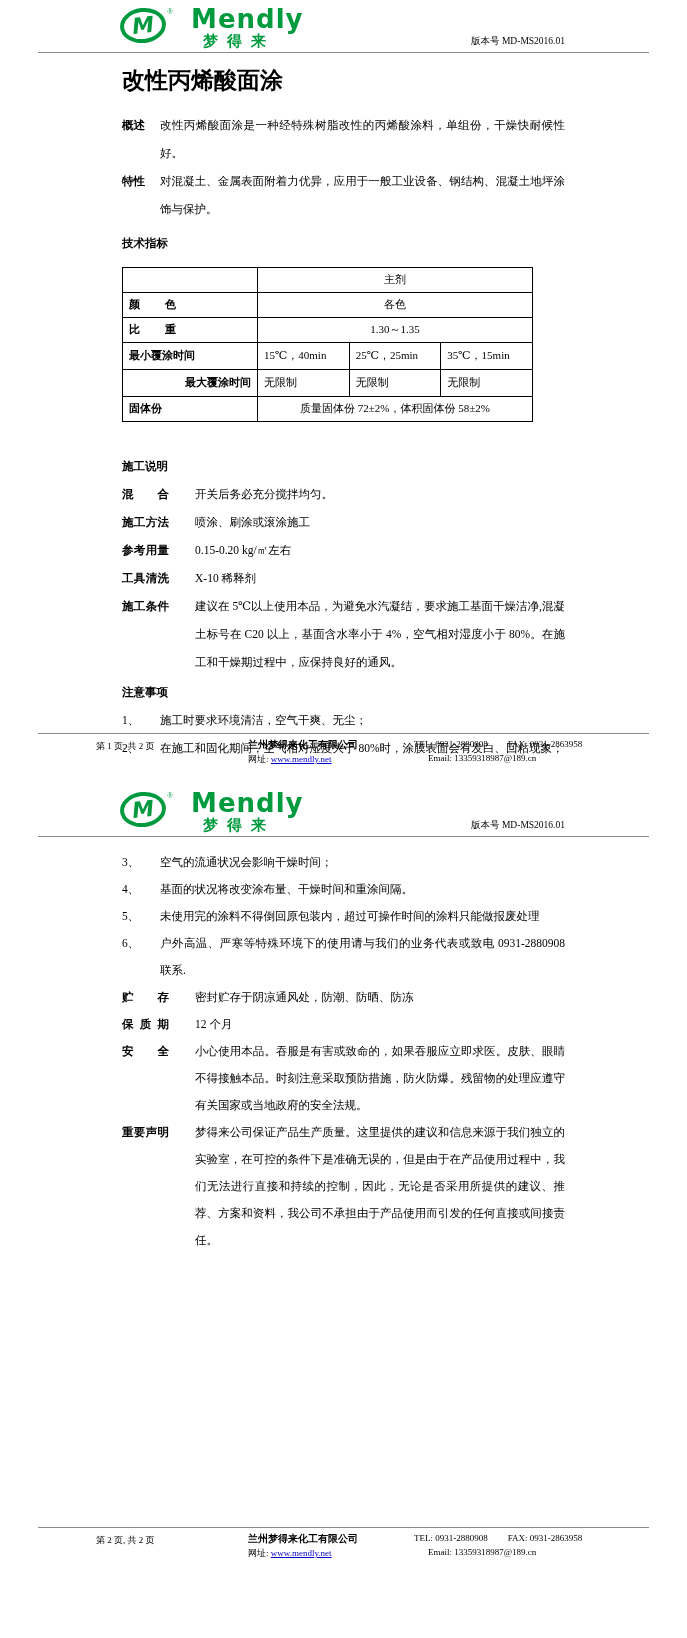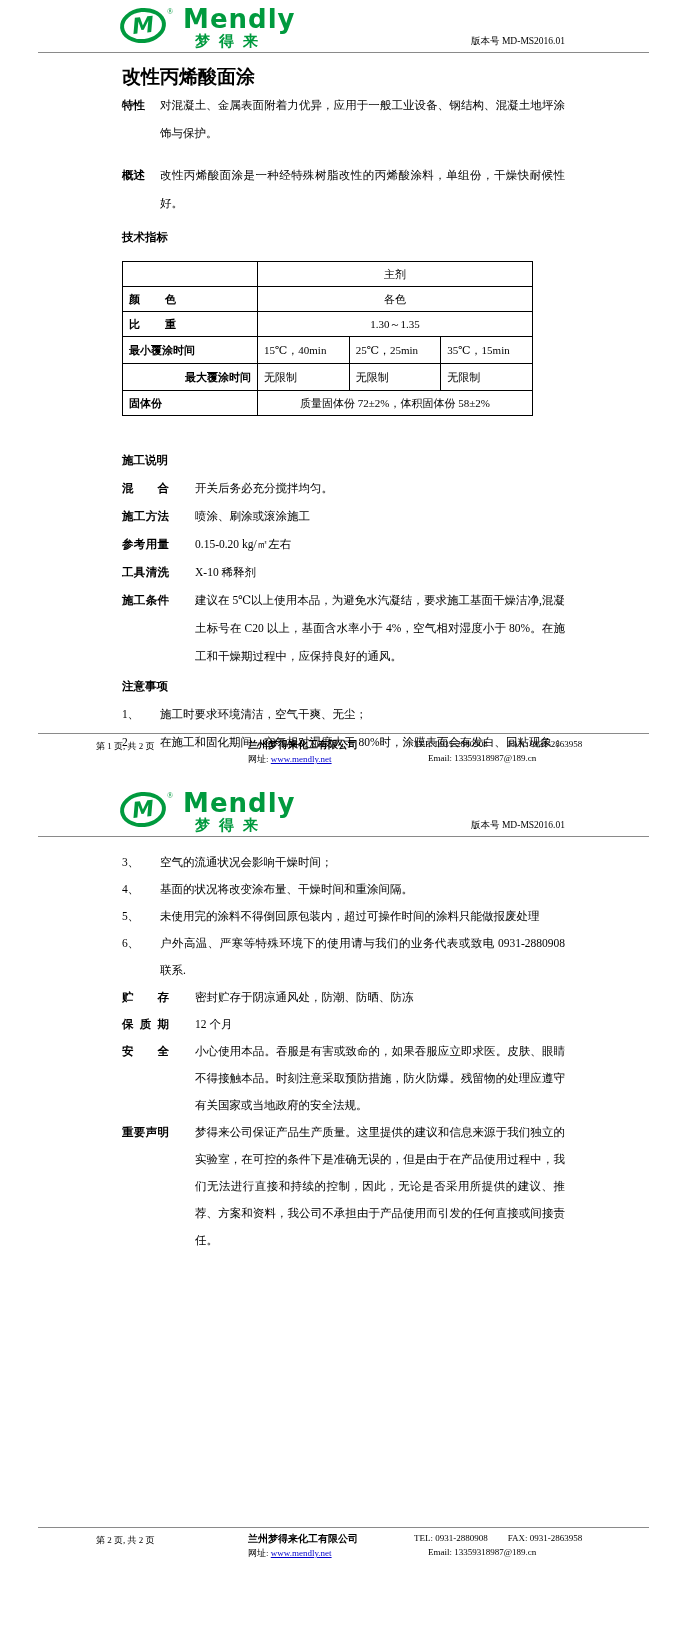--- a/index.html
+++ b/index.html
@@ -25,36 +25,36 @@
   .logo-ellipse{
     width:46px;height:35px;border:4px solid var(--green);border-radius:50%;
     display:flex;align-items:center;justify-content:center;
     transform:rotate(-6deg);background:#fff;flex:0 0 auto;
   }
   .logo-m{
     color:var(--green);font-family:"DejaVu Sans",sans-serif;
     font-weight:bold;font-style:italic;font-size:22px;line-height:1;
   }
   .logo-reg{color:var(--green);font-size:8px;line-height:1;margin:0 2px 0 1px;}
-  .brandtext{display:flex;flex-direction:column;margin-left:8px;}
+  .brandtext{display:flex;flex-direction:column;margin-left:16px;}
   .brand-en{
     color:var(--green);font-family:"DejaVu Sans",sans-serif;font-weight:bold;
     font-size:26px;line-height:0.85;letter-spacing:1px;
   }
   .brand-cn{
     color:var(--green);font-weight:bold;font-size:15px;line-height:1.1;
     letter-spacing:9px;padding-left:12px;margin-top:3px;white-space:nowrap;
   }
   .version{font-size:9.5px;white-space:nowrap;padding-bottom:2px;}
   .rule{border-top:1.5px solid var(--rule);margin:2px 38px 0 38px;height:0;}
 
   
   .content{margin:0 122px;width:443px;}
-  .doc-title{font-family:Liberation Mono, monospace;
-    font-weight:bold;font-size:19px;margin:12px 0 0 0;line-height:1.4;}
+  .doc-title{font-family:Liberation Serif, serif;
+    font-weight:bold;font-size:23px;margin:12px 0 0 0;line-height:1.4;}
   .row{display:flex;line-height:28px;align-items:flex-start;}
   .p2 .row{line-height:27px;}
   .lab-sm{flex:0 0 38px;font-weight:bold;white-space:nowrap;}
   .lab-md{flex:0 0 73px;font-weight:bold;}
   .jl{display:inline-block;width:47px;text-align:justify;text-align-last:justify;}
   .txt{flex:1 1 auto;text-align:justify;}
   .heading{font-weight:bold;line-height:28px;margin-top:14px;}
   .mt6{margin-top:6px;}
 
   
@@ -98,28 +98,28 @@
         <span class="brand-cn">梦得来</span>
       </span>
     </div>
     <div class="version">版本号 MD-MS2016.01</div>
   </div>
   <div class="rule"></div>
 
   <div class="content">
     <div class="doc-title">改性丙烯酸面涂</div>
 
-    <div class="row">
-      <span class="lab-sm">特性</span>
-      <span class="txt">对混凝土、金属表面附着力优异，应用于一般工业设备、钢结构、混凝土地坪涂饰与保护。</span>
-    </div>
-
     <div class="row" style="margin-top:14px;">
       <span class="lab-sm">概述</span>
       <span class="txt">改性丙烯酸面涂是一种经特殊树脂改性的丙烯酸涂料，单组份，干燥快耐候性好。</span>
+    </div>
+
+    <div class="row">
+      <span class="lab-sm">特性</span>
+      <span class="txt">对混凝土、金属表面附着力优异，应用于一般工业设备、钢结构、混凝土地坪涂饰与保护。</span>
     </div>
 
     <div class="heading mt6">技术指标</div>
 
     <table class="spec">
       <tbody>
           <tr>
         <td class="col1"></td>
         <td class="c" colspan="3">主剂</td>
       </tr>

